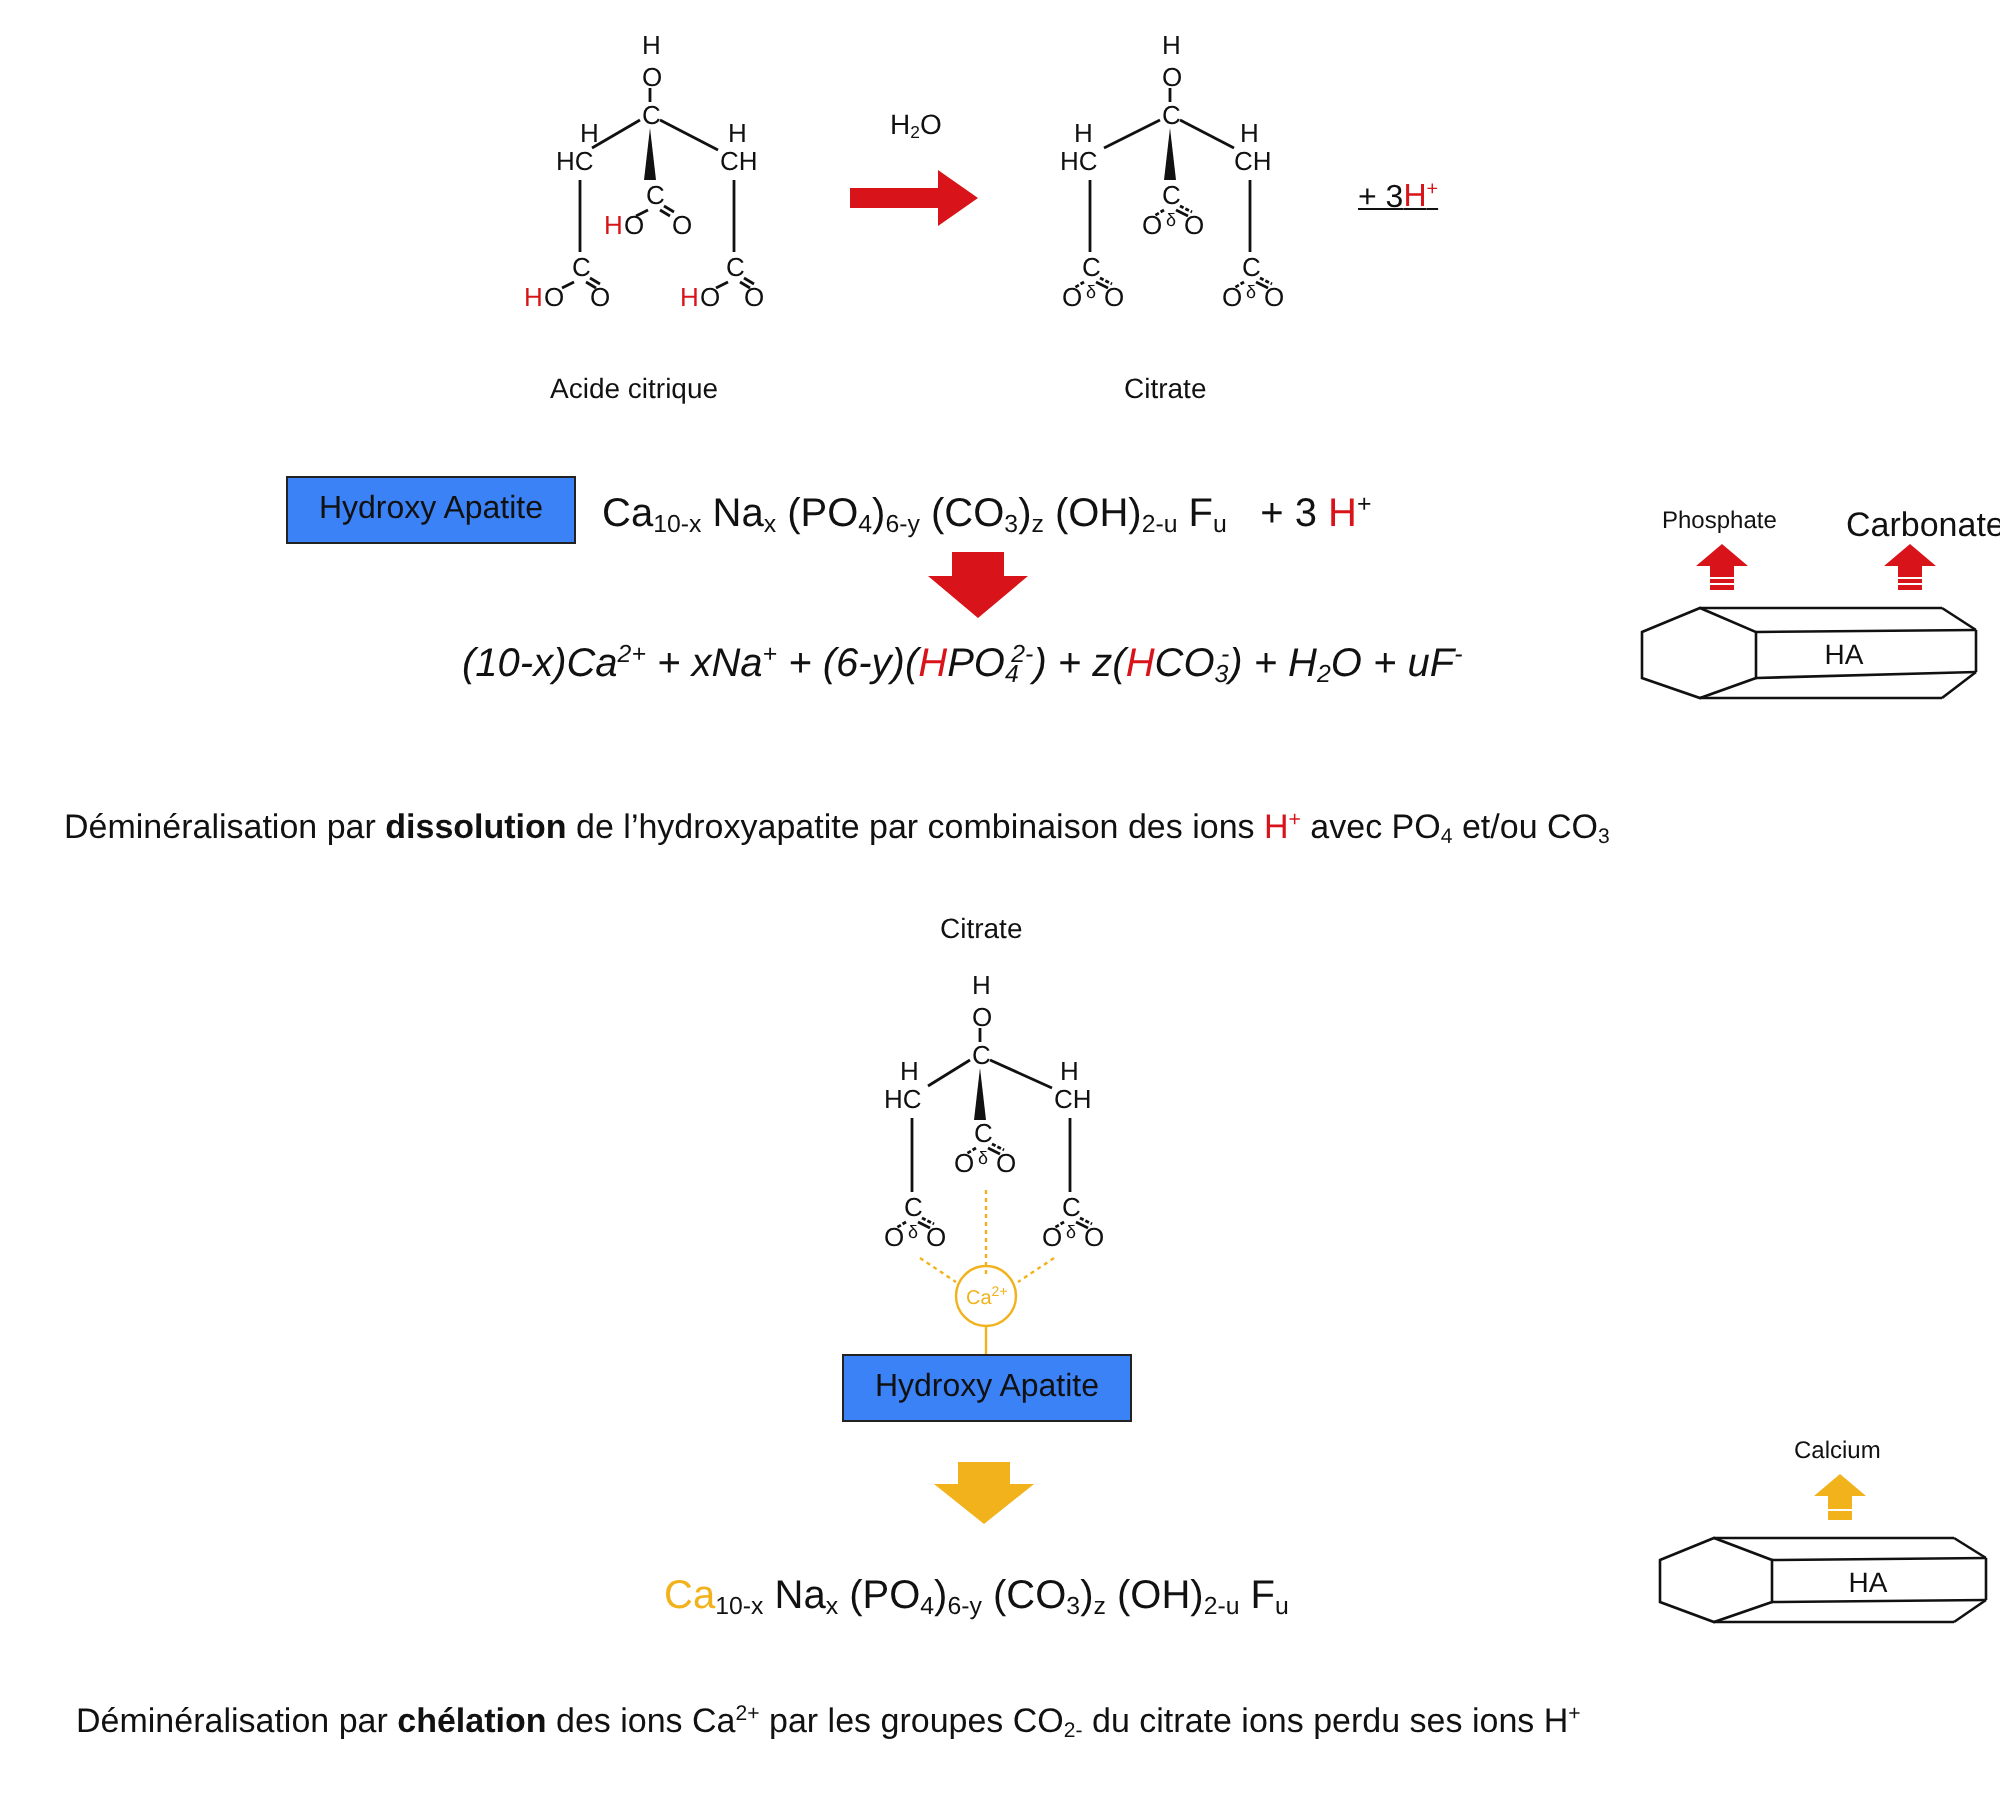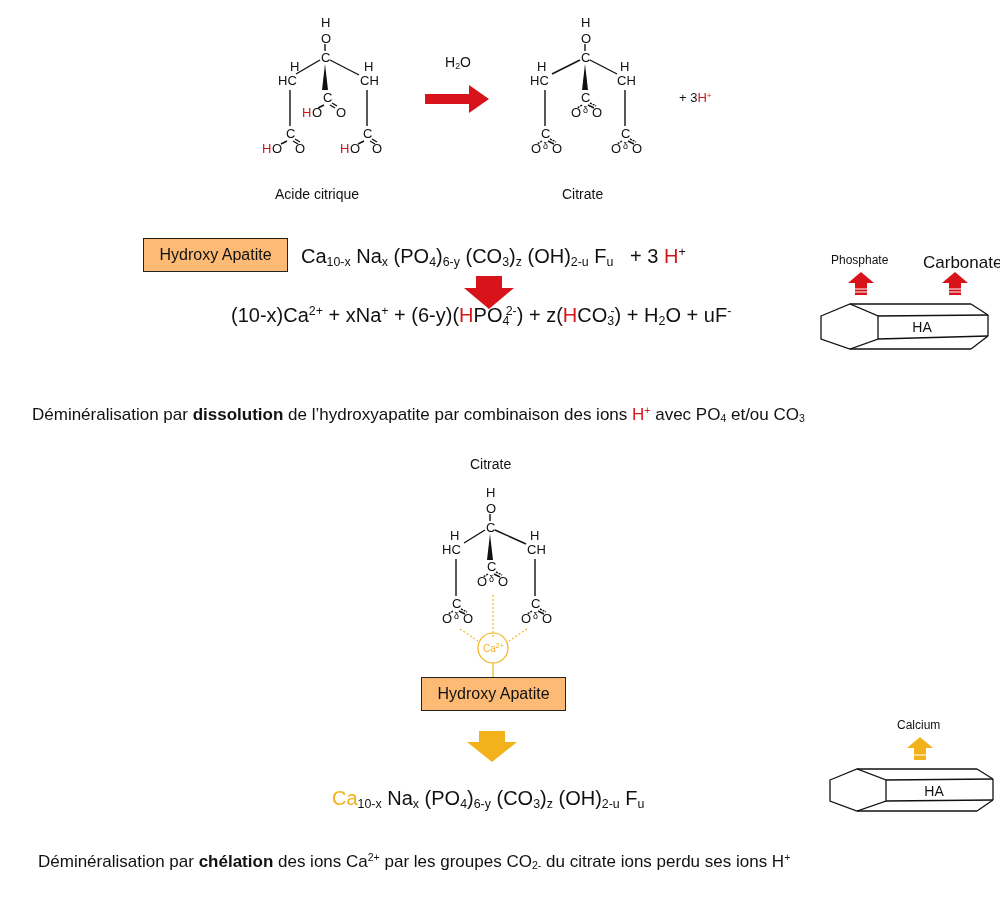--- a/index.html
+++ b/index.html
@@ -5,21 +5,21 @@
   html, body { margin:0; padding:0; background:#ffffff; }
   body { width:1000px; height:906px; position:relative; overflow:hidden;
          font-family:"Liberation Sans", sans-serif; color:#111; }
   .abs { position:absolute; white-space:nowrap; }
   .red { color:#d8141a; }
   .gold { color:#f2b21c; }
   sub { font-size:0.62em; vertical-align:-0.25em; }
   sup { font-size:0.62em; vertical-align:0.55em; }
   .mol-text { font-family:"Liberation Sans", sans-serif; font-size:13px; fill:#111; }
   .mol-red { fill:#d8141a; }
-  .box { position:absolute; border:1.5px solid #222; background:#fdba74; font-size:16px;
+  .box { position:absolute; border:1.5px solid #222; background:#3b82f6; font-size:16px;
          display:flex; align-items:center; justify-content:center; }
   svg { position:absolute; overflow:visible; }
   .caption { font-size:14px; }
   .formula { font-size:20px; }
   .sentence { font-size:17px; }
 </style>
 </head>
 <body>
 
 <svg style="left:250px;top:10px;width:150px;height:150px;">
@@ -103,37 +103,37 @@
     <line x1="102" y1="131" x2="97" y2="134" stroke-dasharray="2,1"></line>
     <line x1="108" y1="131" x2="114" y2="134"></line>
       <line x1="110" y1="129" x2="116" y2="132" stroke-dasharray="2,1"></line>
     <line x1="62" y1="95" x2="57" y2="98" stroke-dasharray="2,1"></line>
     <line x1="68" y1="95" x2="74" y2="98"></line>
       <line x1="70" y1="93" x2="76" y2="96" stroke-dasharray="2,1"></line>
   </g>
   <polygon points="65,54 62,80 68,80" fill="#111"></polygon>
 </svg>
 <div class="abs caption" style="left:562px;top:186px;">Citrate</div>
-<div class="abs" style="left:679px;top:90px;font-size:13px;">
+<div class="abs" style="left:679px;top:90px;font-size:16px;text-decoration:underline;">
   <span>+ 3</span><span class="red">H<sup>+</sup></span>
 </div>
 
 <div class="box" style="left:143px;top:238px;width:143px;height:32px;">
   <span>Hydroxy Apatite</span>
 </div>
 <div class="abs formula" style="left:301px;top:245px;">
   <span>Ca</span><sub>10-x</sub><span> Na</span><sub>x</sub><span> (PO</span><sub>4</sub><span>)</span><sub>6-y</sub><span> (CO</span><sub>3</sub><span>)</span><sub>z</sub><span> (OH)</span><sub>2-u</sub><span> F</span><sub>u</sub>
   &nbsp;&nbsp;<span>+ 3</span> <span class="red">H</span><sup>+</sup>
 </div>
 
 <svg style="left:463px;top:276px;width:52px;height:34px;">
   <polygon points="13,0 39,0 39,12 51,12 26,33 1,12 13,12" fill="#d8141a"></polygon>
 </svg>
 
-<div class="abs formula" style="left:231px;top:304px;">
+<div class="abs formula" style="left:231px;top:320px;font-style:italic;">
   <span>(10-x)Ca</span><sup>2+</sup><span> + xNa</span><sup>+</sup><span> + (6-y)(</span><span class="red">H</span><span>PO</span><sub>4</sub><sup style="margin-left:-0.3em">2-</sup><span>)</span><span> + z(</span><span class="red">H</span><span>CO</span><sub>3</sub><sup style="margin-left:-0.3em">-</sup><span>)</span><span> + H</span><sub>2</sub><span>O + uF</span><sup>-</sup>
 </div>
 
 <div class="abs" style="left:831px;top:253px;font-size:12px;">Phosphate</div>
 <div class="abs" style="left:923px;top:253px;font-size:17px;">Carbonate</div>
 <svg style="left:848px;top:272px;width:26px;height:24px;">
   <polygon points="13,0 26,11 19,11 19,23 7,23 7,11 0,11" fill="#d8141a"></polygon>
   <line x1="7" y1="17" x2="19" y2="17" stroke="#fff" stroke-width="1"></line>
   <line x1="7" y1="20" x2="19" y2="20" stroke="#fff" stroke-width="1"></line>
 </svg>

